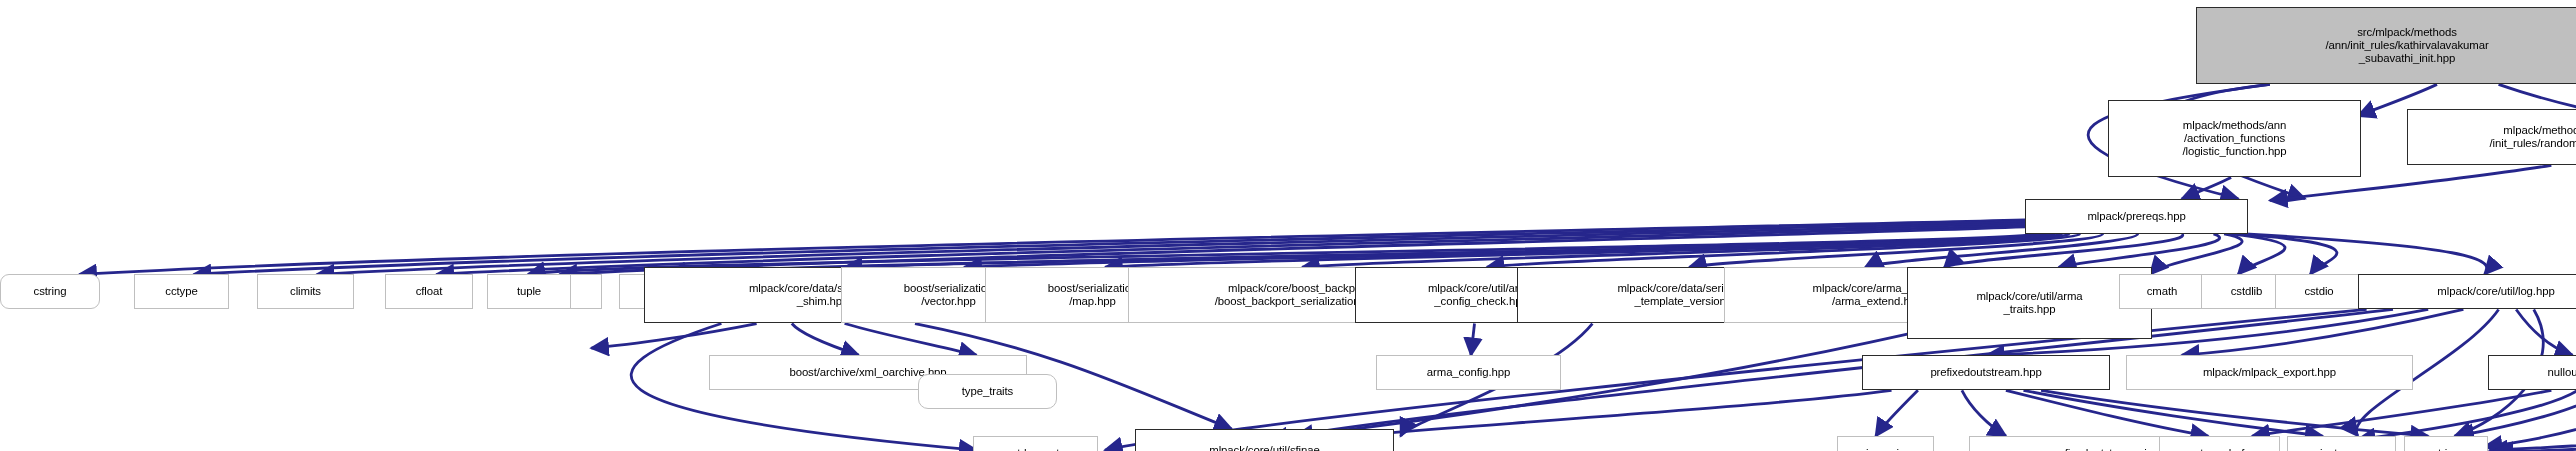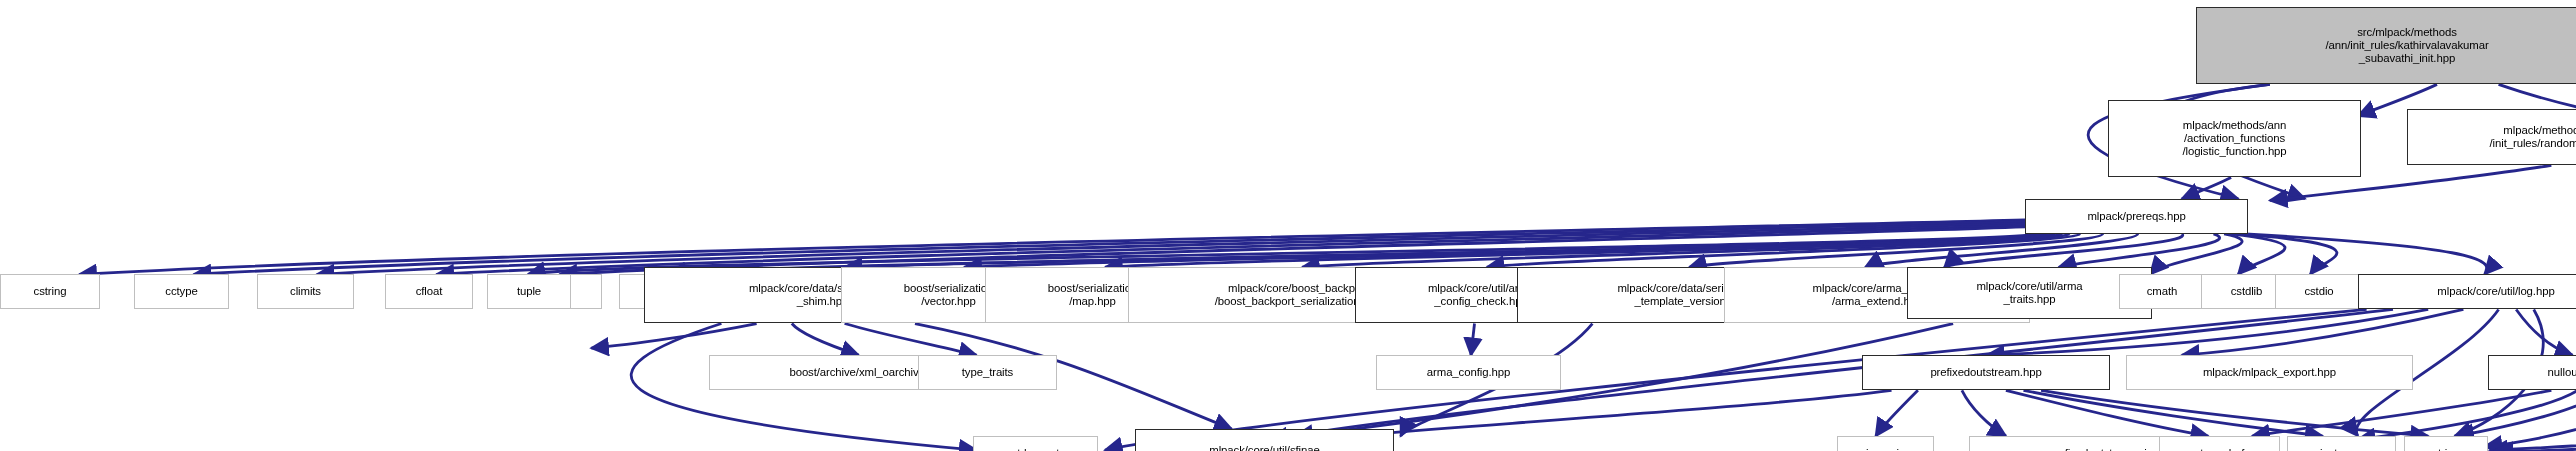--- a/index.html
+++ b/index.html
@@ -136,21 +136,21 @@
 
   <div class="node strong" style="left: 2108px; top: 100px; width: 253px; height: 77px;">mlpack/methods/ann
 /activation_functions
 /logistic_function.hpp</div>
 
   <div class="node strong" style="left: 2407px; top: 109px; width: 296px; height: 56px;">mlpack/methods/ann
 /init_rules/random_init.hpp</div>
 
   <div class="node strong" style="left: 2025px; top: 199px; width: 223px; height: 35px;">mlpack/prereqs.hpp</div>
 
-  <div class="node" style="left: 0px; top: 274px; width: 100px; height: 35px;">cstring</div>
+  <div class="node" style="left: 0px; top: 274px; width: 100px; height: 35px; border-radius: 9px;">cstring</div>
 
   <div class="node" style="left: 134px; top: 274px; width: 95px; height: 35px;">cctype</div>
 
   <div class="node" style="left: 257px; top: 274px; width: 97px; height: 35px;">climits</div>
 
   <div class="node" style="left: 385px; top: 274px; width: 88px; height: 35px;">cfloat</div>
 
   <div class="node" style="left: 503px; top: 274px; width: 99px; height: 35px;">cstdint</div>
 
   <div class="node" style="left: 487px; top: 274px; width: 84px; height: 35px;">tuple</div>
@@ -171,35 +171,35 @@
 
   <div class="node strong" style="left: 1355px; top: 267px; width: 252px; height: 56px;">mlpack/core/util/arma
 _config_check.hpp</div>
 
   <div class="node strong" style="left: 1517px; top: 267px; width: 348px; height: 56px;">mlpack/core/data/serialization
 _template_version.hpp</div>
 
   <div class="node" style="left: 1724px; top: 267px; width: 306px; height: 56px;">mlpack/core/arma_extend
 /arma_extend.hpp</div>
 
-  <div class="node strong" style="left: 1907px; top: 267px; width: 245px; height: 52px;">mlpack/core/util/arma
+  <div class="node strong" style="left: 1907px; top: 267px; width: 245px; height: 72px;">mlpack/core/util/arma
 _traits.hpp</div>
 
   <div class="node" style="left: 2119px; top: 274px; width: 86px; height: 35px;">cmath</div>
 
   <div class="node" style="left: 2201px; top: 274px; width: 91px; height: 35px;">cstdlib</div>
 
   <div class="node" style="left: 2275px; top: 274px; width: 88px; height: 35px;">cstdio</div>
 
   <div class="node strong" style="left: 2358px; top: 274px; width: 276px; height: 35px;">mlpack/core/util/log.hpp</div>
 
 
   <div class="node" style="left: 709px; top: 355px; width: 318px; height: 35px;">boost/archive/xml_oarchive.hpp</div>
 
-  <div class="node" style="left: 918px; top: 355px; width: 139px; height: 35px;">type_traits</div>
+  <div class="node" style="left: 918px; top: 374px; width: 139px; height: 35px; border-radius: 10px;">type_traits</div>
 
   <div class="node" style="left: 1376px; top: 355px; width: 185px; height: 35px;">arma_config.hpp</div>
 
   <div class="node strong" style="left: 1862px; top: 355px; width: 248px; height: 35px;">prefixedoutstream.hpp</div>
 
   <div class="node" style="left: 2126px; top: 355px; width: 287px; height: 35px;">mlpack/mlpack_export.hpp</div>
 
   <div class="node strong" style="left: 2488px; top: 355px; width: 208px; height: 35px;">nulloutstream.hpp</div>
 
   <div class="node" style="left: 973px; top: 436px; width: 125px; height: 35px;">stdexcept</div>

